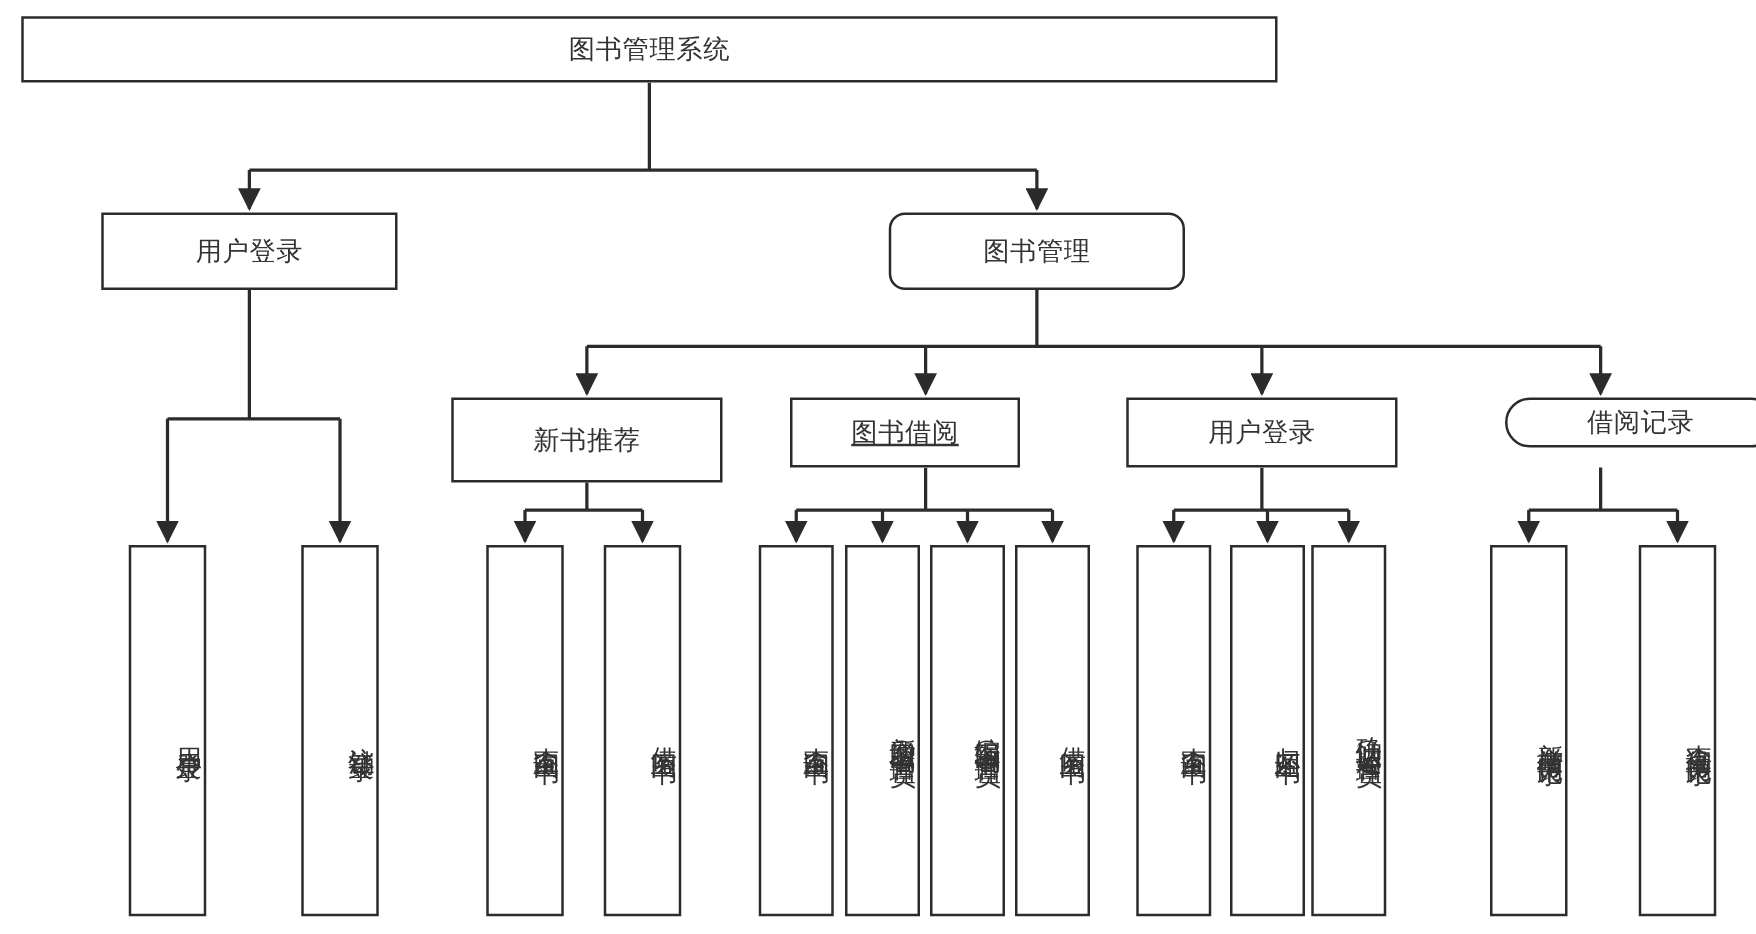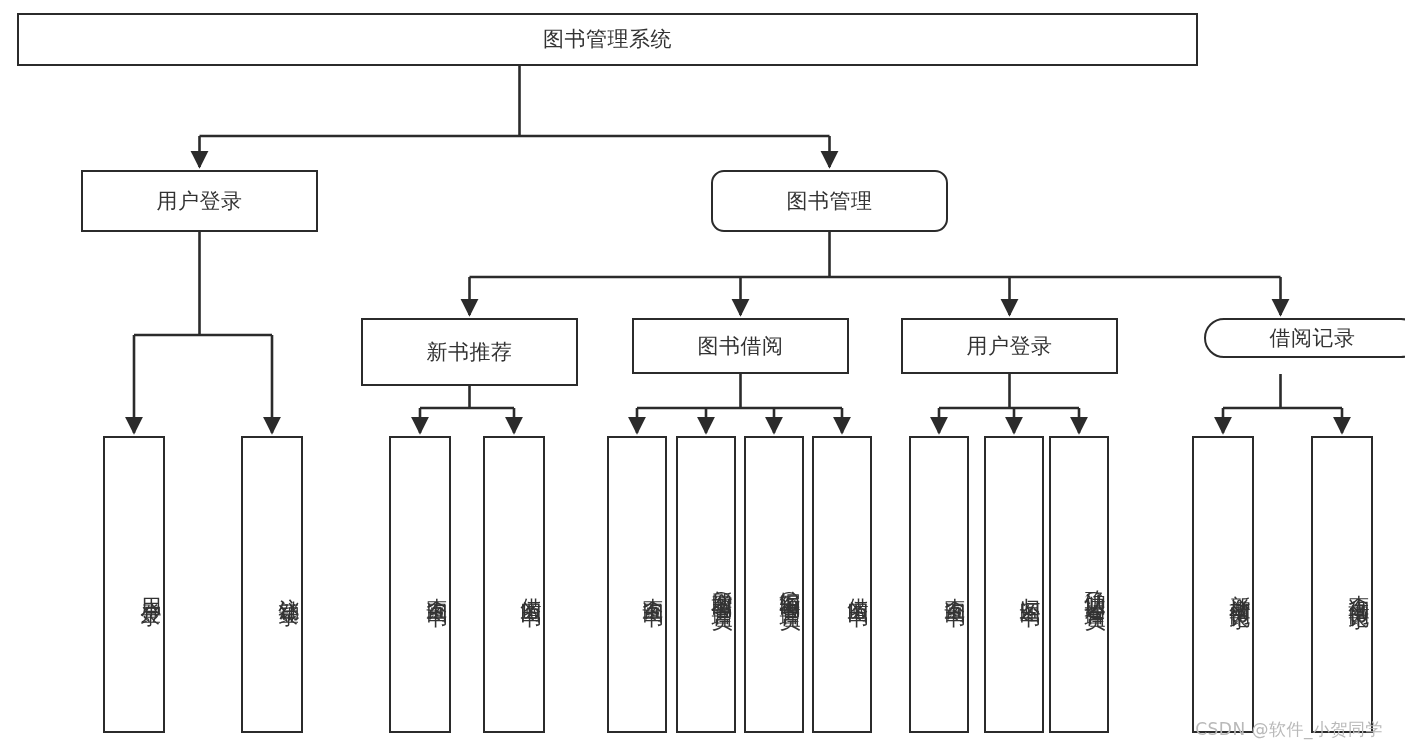--- a/index.html
+++ b/index.html
@@ -108,33 +108,33 @@
         <path d="M 1014 408 L 1014 433" marker-end="url(#arrow)"></path>
         <path d="M 1079 408 L 1079 433" marker-end="url(#arrow)"></path>
         <path d="M 1280.5 374 L 1280.5 408"></path>
         <path d="M 1223 408 L 1342 408"></path>
         <path d="M 1223 408 L 1223 433" marker-end="url(#arrow)"></path>
         <path d="M 1342 408 L 1342 433" marker-end="url(#arrow)"></path>
       </g>
   </svg>
 
   <div id="nodes-layer">
-      <div class="node h" style="left: 17px; top: 13px; width: 1181px; height: 53px;">
+      <div class="node h" style="left: 17px; top: 13px; width: 1005px; height: 53px;">
         <span class="lbl">图书管理系统</span>
       </div>
       <div class="node h" style="left: 81px; top: 170px; width: 237px; height: 62px;">
         <span class="lbl">用户登录</span>
       </div>
       <div class="node h" style="left: 711px; top: 170px; width: 237px; height: 62px; border-radius: 13px;">
         <span class="lbl">图书管理</span>
       </div>
       <div class="node h" style="left: 361px; top: 318px; width: 217px; height: 68px;">
         <span class="lbl">新书推荐</span>
       </div>
-      <div class="node h" style="left: 632px; top: 318px; width: 217px; height: 56px;">
+      <div class="node h" style="left: 632px; top: 318px; width: 184px; height: 56px; text-decoration: underline;">
         <span class="lbl">图书借阅</span>
       </div>
       <div class="node h" style="left: 901px; top: 318px; width: 217px; height: 56px;">
         <span class="lbl">用户登录</span>
       </div>
       <div class="node h" style="left: 1204px; top: 318px; width: 217px; height: 40px; border-radius: 25px;">
         <span class="lbl">借阅记录</span>
       </div>
       <div class="node v" style="left: 103px; top: 436px; width: 62px; height: 297px;">
         <span class="lbl">用户登录</span>
@@ -170,14 +170,13 @@
         <span class="lbl">确认归还（管理员）</span>
       </div>
       <div class="node v" style="left: 1192px; top: 436px; width: 62px; height: 297px;">
         <span class="lbl">新增借阅记录</span>
       </div>
       <div class="node v" style="left: 1311px; top: 436px; width: 62px; height: 297px;">
         <span class="lbl">查询借阅记录</span>
       </div>
     </div>
 
-  <div id="watermark">CSDN @软件_小贺同学</div>
 </div>
 
 </body></html>

